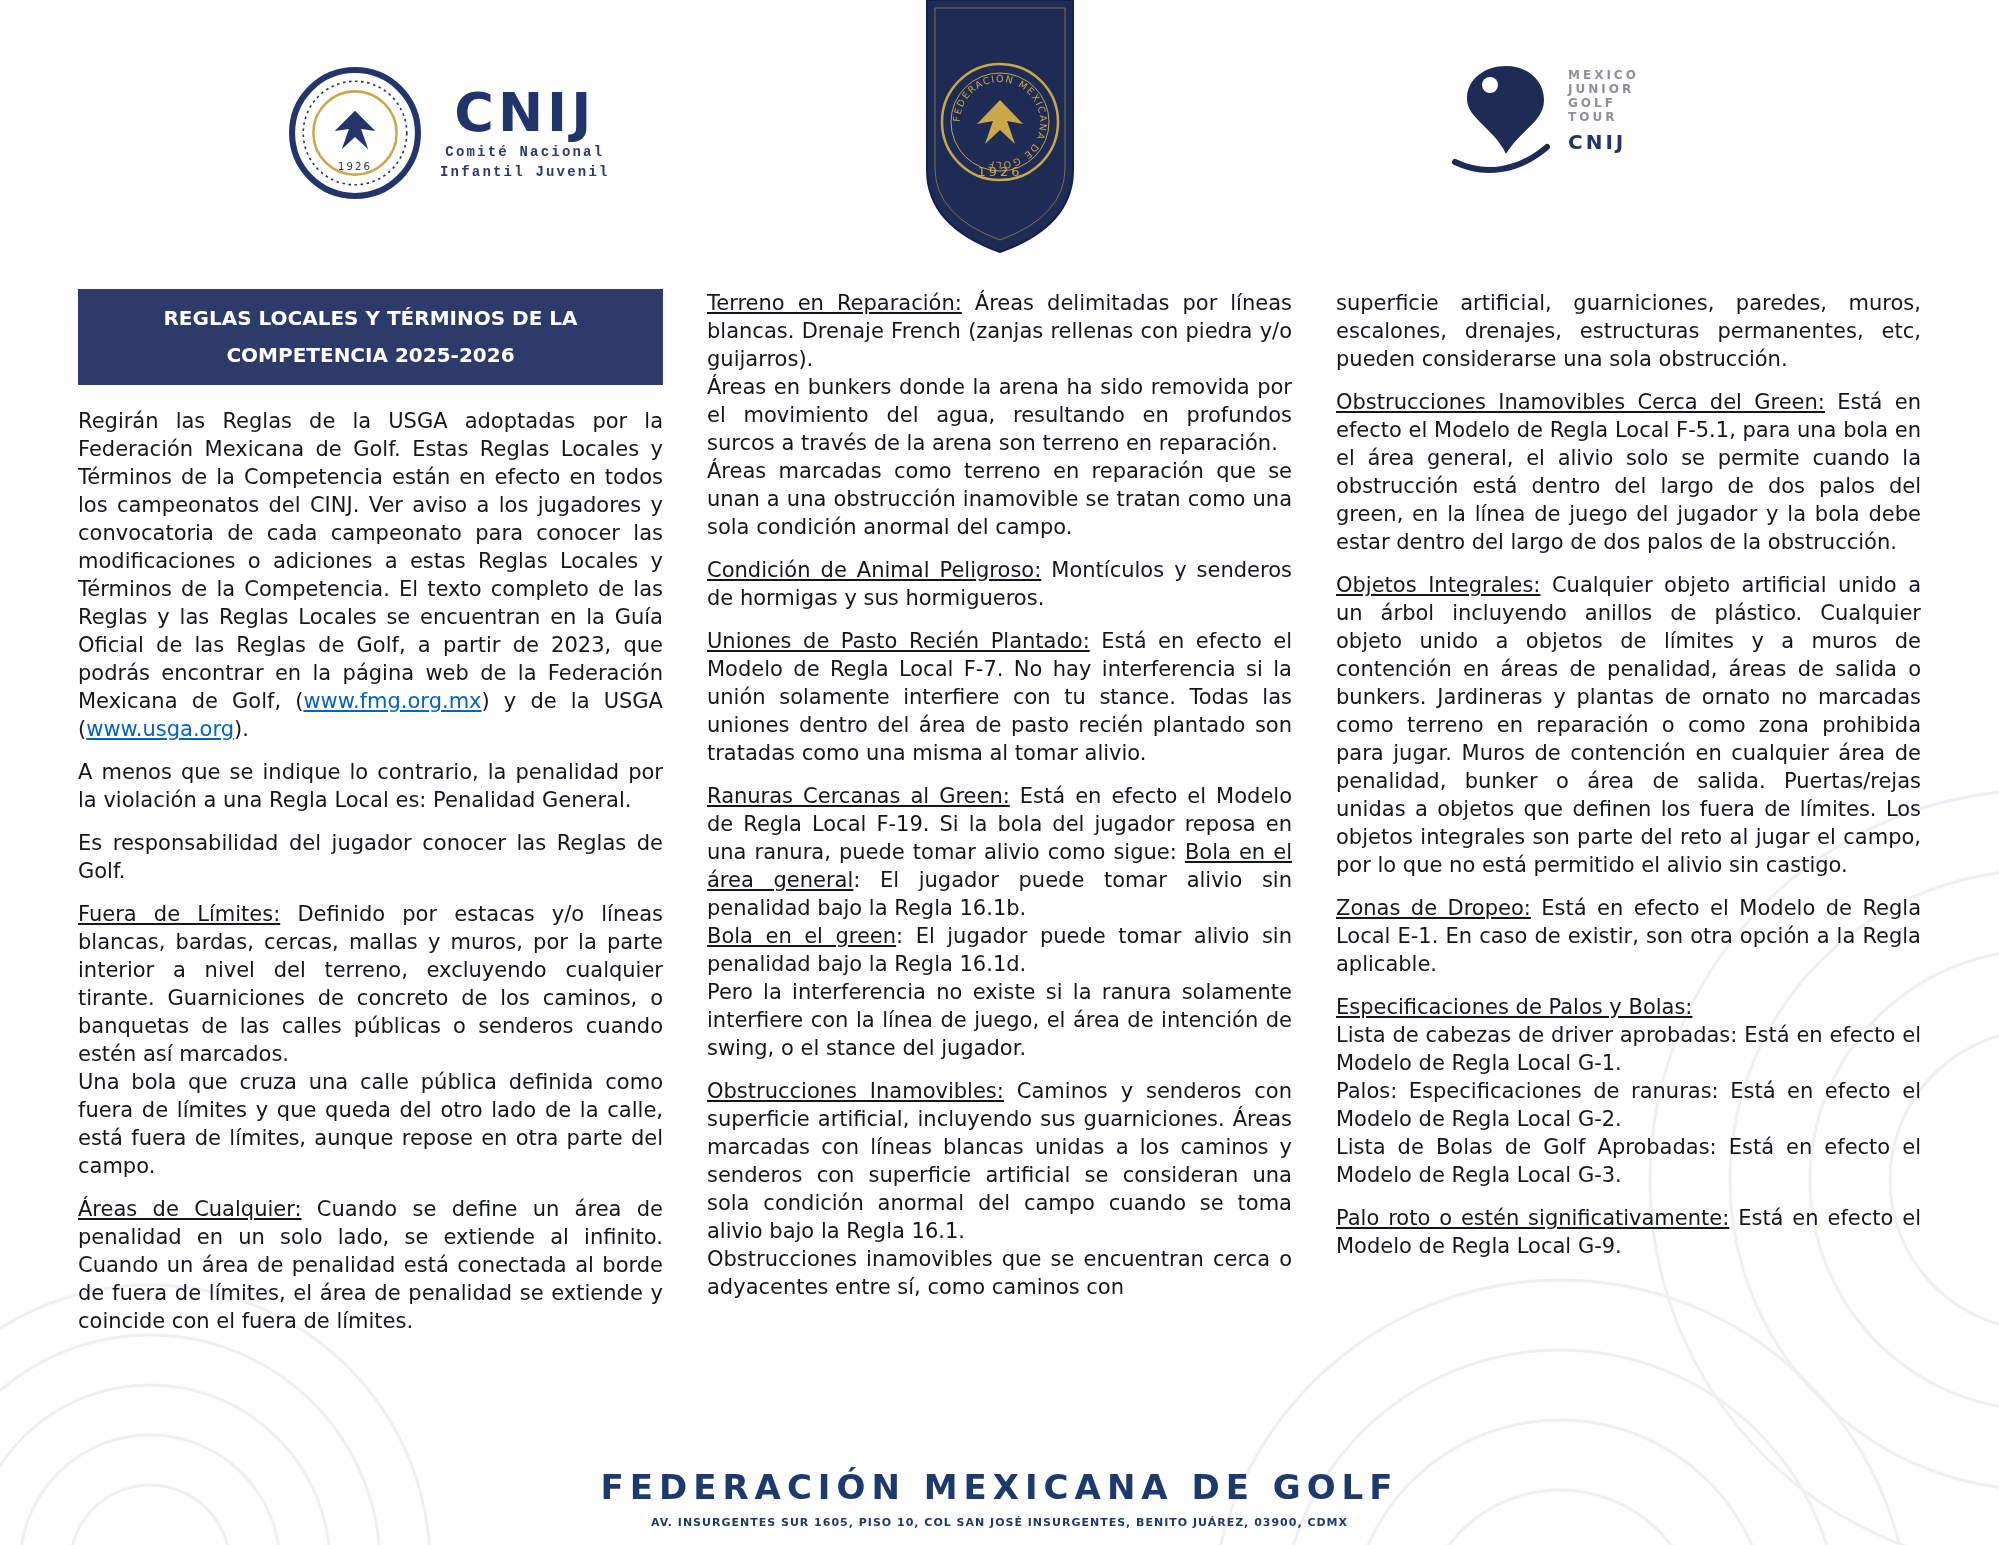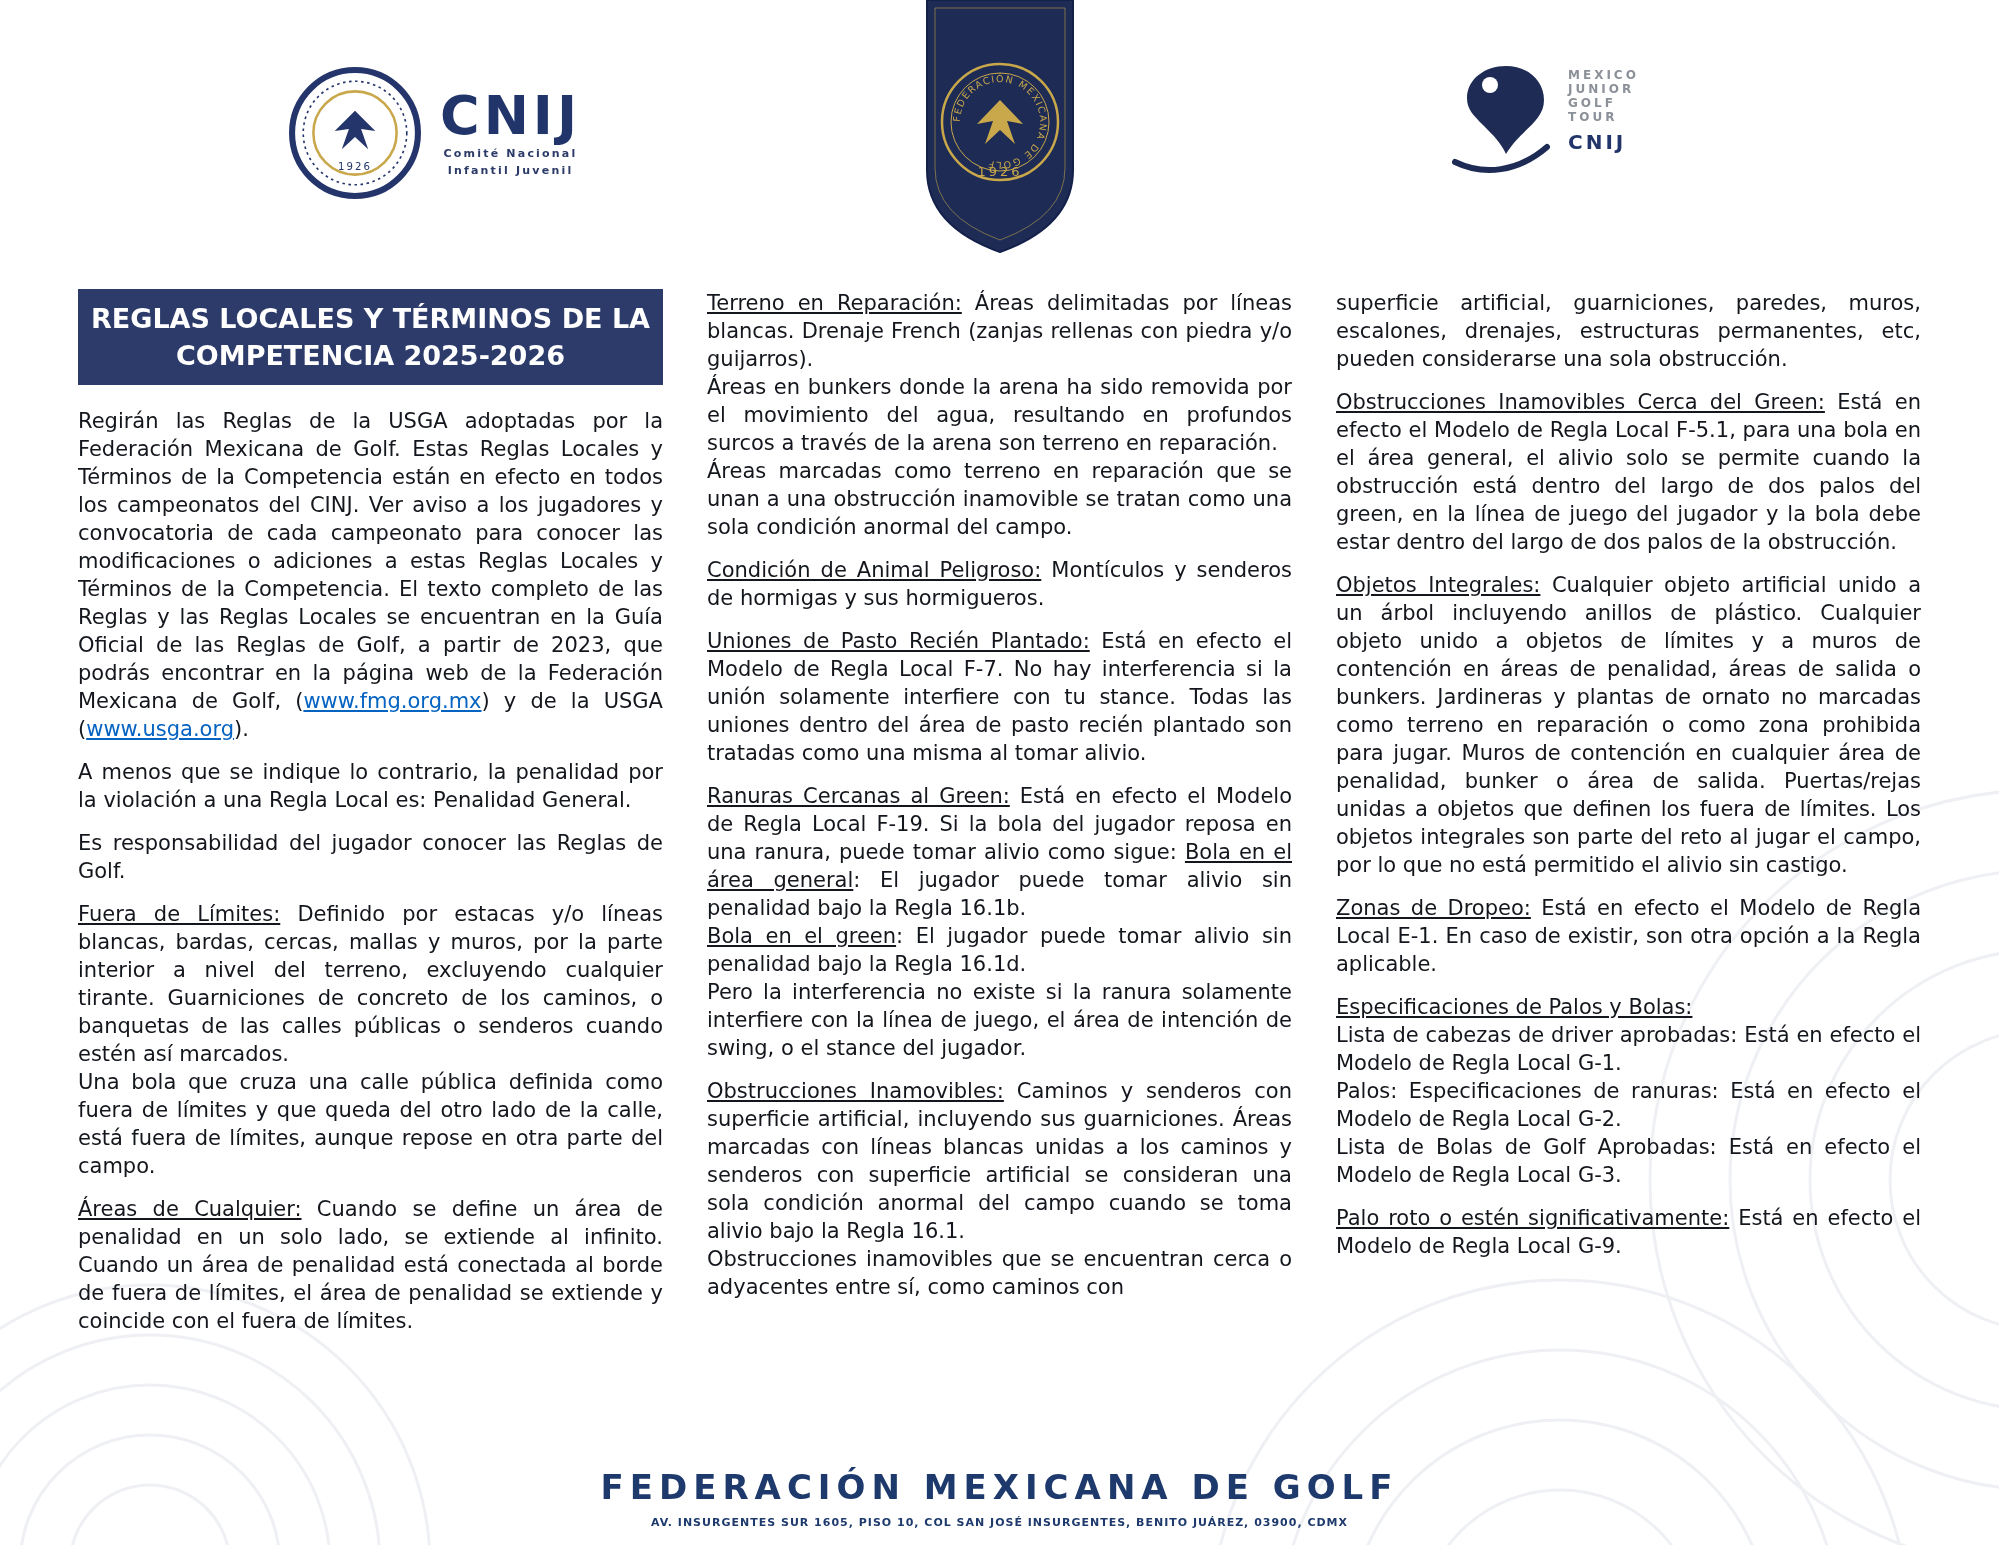--- a/index.html
+++ b/index.html
@@ -7,34 +7,34 @@
         font-family:"DejaVu Sans",sans-serif;color:#13161c;}
   .watermark{position:absolute;left:0;top:0;z-index:0;}
   .content{position:relative;z-index:1;width:100%;height:100%;}
 
   
   .header{position:relative;height:289px;}
   .logo-cnij{position:absolute;left:288px;top:66px;display:flex;align-items:center;gap:18px;}
   .seal-svg{width:134px;height:134px;display:block;}
   .cnij-textblock{text-align:center;}
   .cnij-word{font-size:54px;font-weight:bold;letter-spacing:4px;color:#22356b;line-height:1.0;}
-  .cnij-sub{font-size:11px;letter-spacing:2.2px;color:#2b3a67;margin-top:4px;font-weight:bold;}
+  .cnij-sub{font-size:14px;letter-spacing:2.2px;color:#2b3a67;margin-top:4px;font-weight:bold;font-family:Liberation Mono, monospace;}
   .badge-wrap{position:absolute;left:50%;transform:translateX(-50%);top:0;}
   .badge-svg{width:154px;height:256px;display:block;}
   .logo-mjgt{position:absolute;left:1452px;top:64px;display:flex;align-items:flex-start;gap:16px;}
   .mjgt-pin-svg{width:100px;height:116px;display:block;}
   .mjgt-textblock{padding-top:4px;}
   .mjgt-line{font-size:12px;font-weight:bold;letter-spacing:3px;color:#8b9099;line-height:1.18;}
   .mjgt-cnij{font-size:20px;font-weight:bold;letter-spacing:3px;color:#22356b;margin-top:6px;line-height:1.1;}
 
   
   .columns{position:absolute;left:78px;top:289px;width:1843px;display:flex;gap:44px;}
   .col{flex:1;min-width:0;text-align:justify;font-size:21px;line-height:28px;}
   .title-box{background:#2c3b6a;color:#ffffff;text-align:center;font-weight:bold;
-             font-size:27px;line-height:37px;padding:11px 8px;margin-bottom:22px;}
+             font-size:20px;line-height:37px;padding:11px 8px;margin-bottom:22px;}
   .para{margin:0 0 15px 0;}
   .para:last-child{margin-bottom:0;}
   .b{font-weight:normal;}
   .u{text-decoration:underline;}
   a.link{color:#0563c1;text-decoration:underline;cursor:pointer;}
 
   
   .footer{position:absolute;left:0;right:0;bottom:16px;text-align:center;}
   .footer-title{font-size:34px;font-weight:bold;letter-spacing:6px;color:#1e3a6d;}
   .footer-address{margin-top:9px;font-size:11px;font-weight:bold;letter-spacing:1px;color:#1e3a6d;}

